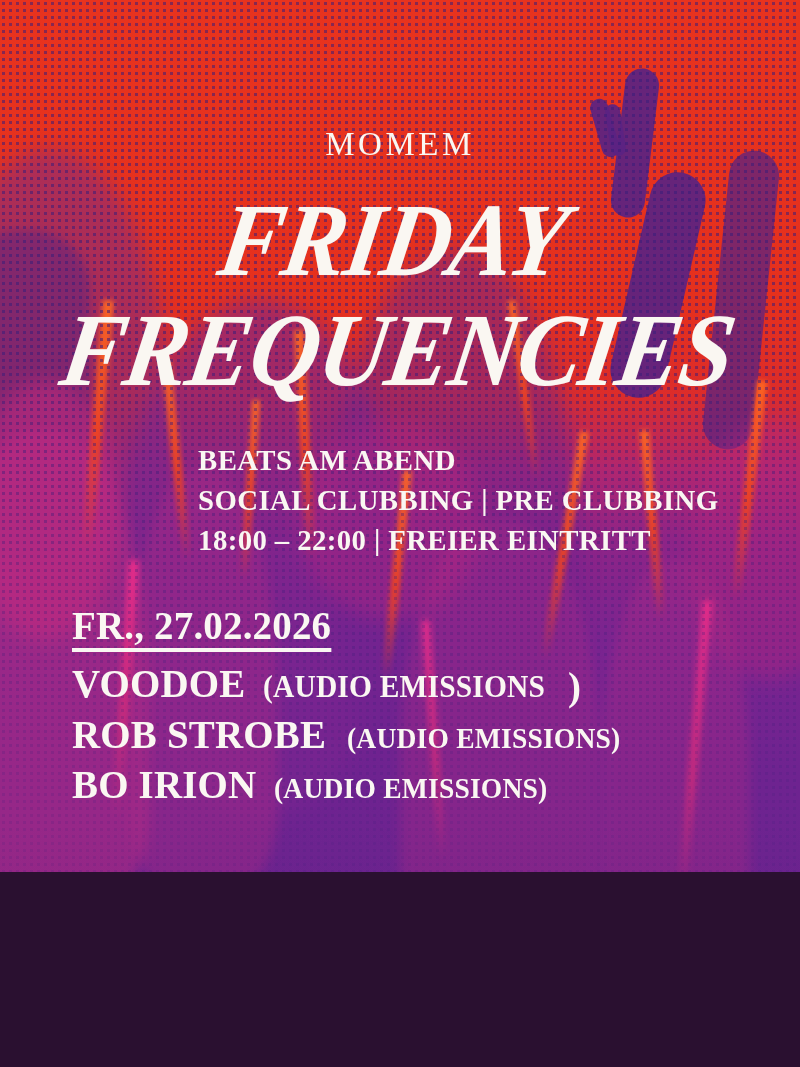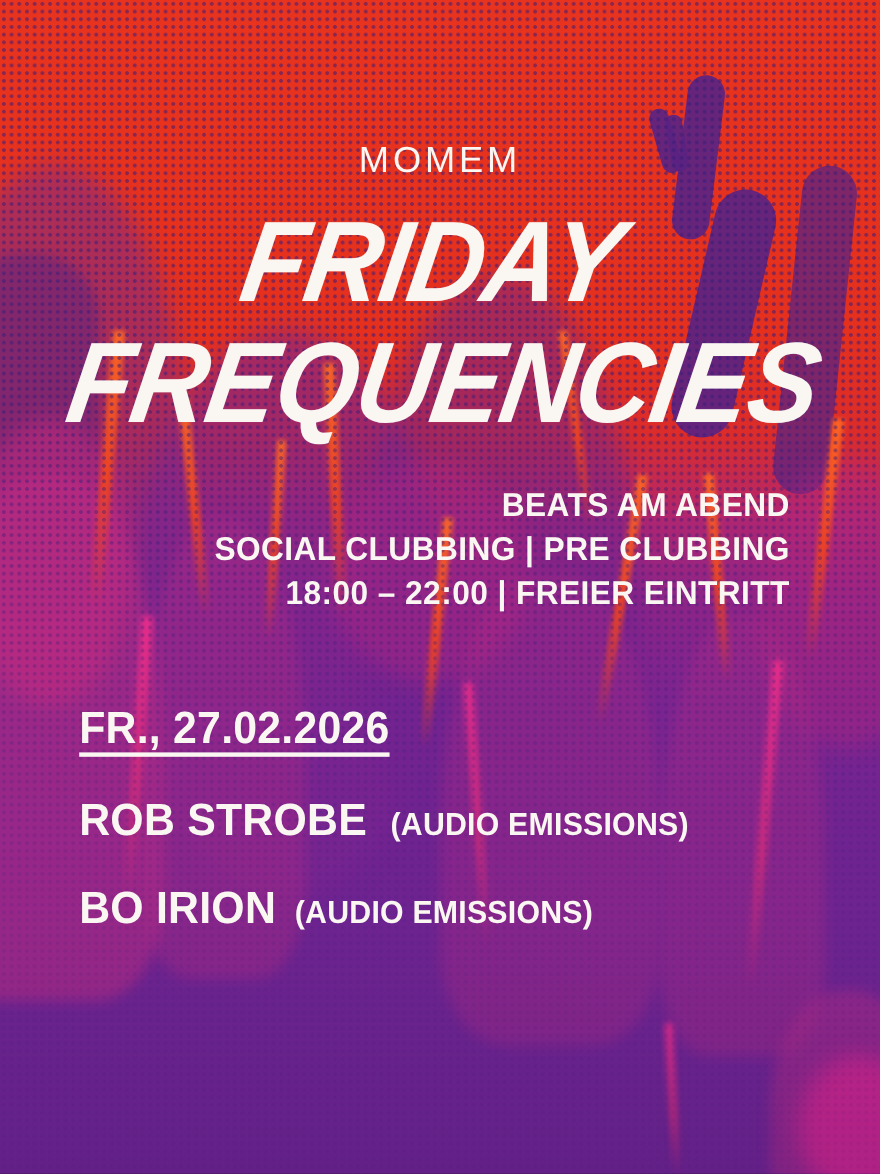--- a/index.html
+++ b/index.html
@@ -7,23 +7,24 @@
     padding: 0;
     background: #2a1030;
   }
   body {
     font-family: "Liberation Sans", sans-serif;
   }
 
   #poster {
     position: relative;
     width: 800px;
-    height: 1067px;
+    height: 872px;
     overflow: hidden;
     background: #6B2490;
+    font-family: Liberation Serif, serif;
   }
 
   
 
   
   .bg-base {
     position: absolute;
     inset: 0;
     background:
       linear-gradient(to bottom,
@@ -155,23 +156,23 @@
   #title-frequencies {
     top: 306px;
     left: 56px;
     font-size: 104px;
   }
 
   
   #subtitle {
     position: absolute;
     top: 440px;
-    left: 165px;
+    left: 176px;
     width: 553px;
-    text-align: right;
+    text-align: left;
   }
 
   #subtitle .sub-line {
     font-size: 30px;
     font-weight: 700;
     letter-spacing: .4px;
     line-height: 1.33;
     transform: scaleX(.96);
     transform-origin: right center;
   }
@@ -181,21 +182,20 @@
     position: absolute;
     top: 604px;
     left: 72px;
     width: 700px;
   }
 
   .lineup-row {
     line-height: 1.06;
     margin-bottom: 7px;
     white-space: nowrap;
-    margin-top: 36px;
   }
 
   .ln-main {
     font-size: 41px;
     font-weight: 700;
     letter-spacing: .2px;
     transform: scaleX(.95);
     transform-origin: left bottom;
     display: inline-block;
   }
@@ -293,20 +293,23 @@
     </div>
 
     <div id="lineup">
 
       <div class="lineup-row" id="row-date">
         <span class="txt ln-main">FR., 27.02.2026</span>
       </div>
 
 
 
+      <div class="lineup-row" id="row-voodoe">
+        <span class="txt ln-main">VOODOE</span><span class="txt ln-sub">(AUDIO EMISSIONS</span><span class="txt ln-sub paren-big">)</span>
+      </div>
 
       <div class="lineup-row">
         <span class="txt ln-main">ROB STROBE</span><span class="txt ln-sub">(AUDIO EMISSIONS)</span>
       </div>
 
       <div class="lineup-row">
         <span class="txt ln-main">BO IRION</span><span class="txt ln-sub">(AUDIO EMISSIONS)</span>
       </div>
 
     </div>

